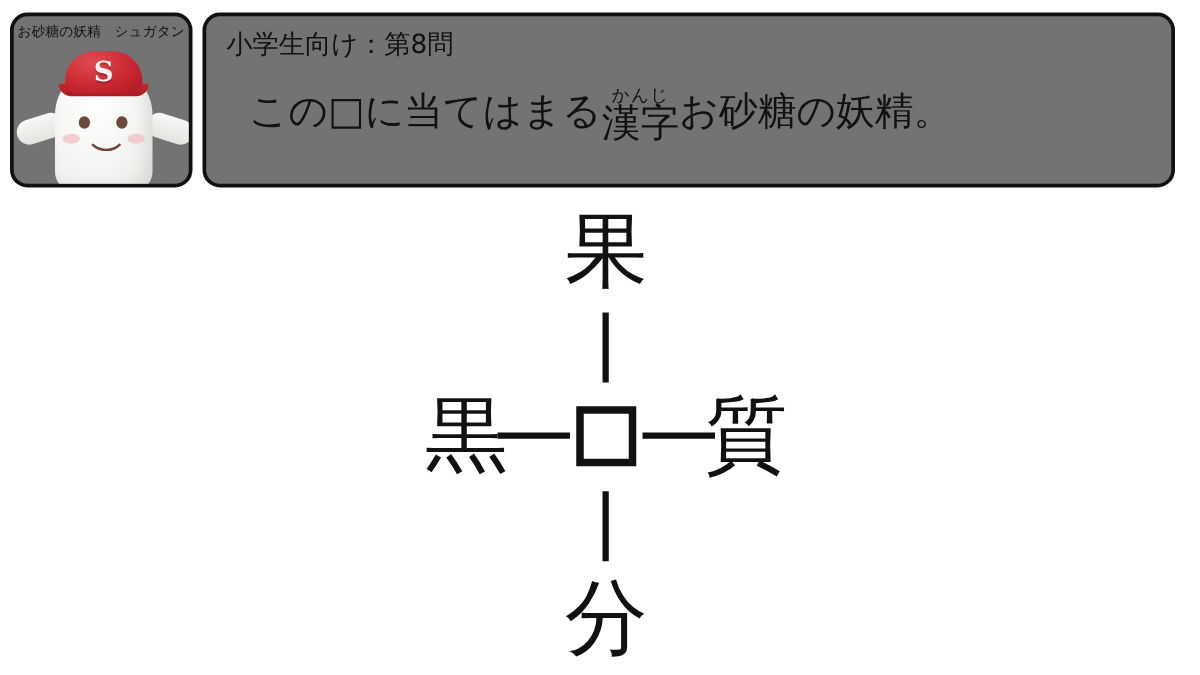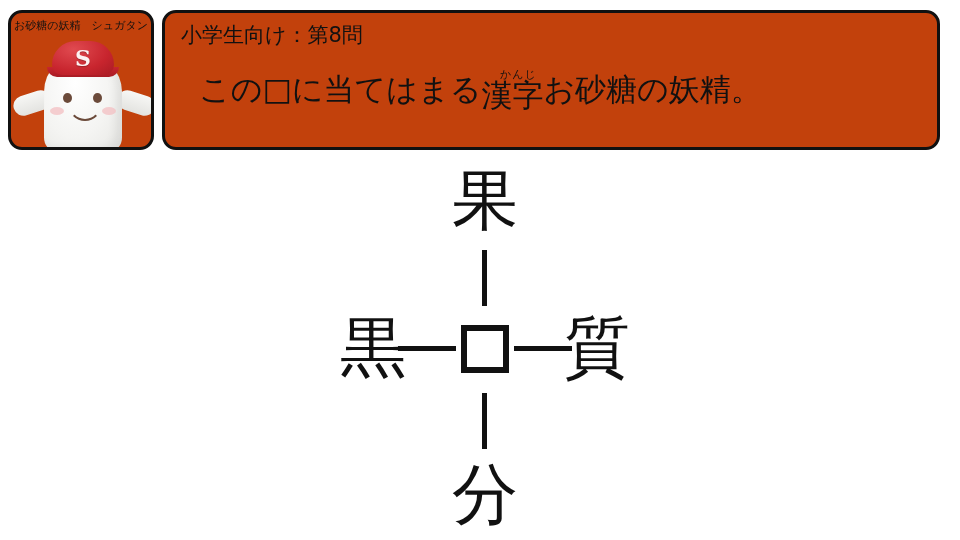--- a/index.html
+++ b/index.html
@@ -9,21 +9,21 @@
     font-family:"DejaVu Sans","Liberation Sans",sans-serif;
     overflow:hidden;
     position:relative;
   }
   #stage{position:absolute;left:0;top:0;width:960px;height:540px;}
 
   
   .panel{
     position:absolute;
     box-sizing:border-box;
-    background:#c2410c;
+    background:#737373;
     border:3px solid #111111;
     border-radius:14px;
   }
   #avatar-panel{left:8px;top:10px;width:146px;height:140px;overflow:hidden;}
   #question-panel{left:162px;top:10px;width:778px;height:140px;}
 
   
   .avatar-caption{
     position:absolute;left:0;top:6px;width:100%;
     text-align:center;
@@ -105,23 +105,22 @@
     white-space:nowrap;
   }
   .q-body{
     position:absolute;left:34px;top:56px;
     font-size:31px;line-height:40px;color:#111;
     white-space:nowrap;
     display:flex;align-items:flex-start;
   }
   ruby{ruby-align:center;}
   rt{
-    font-size:11px;line-height:11px;color:#111;
+    font-size:14px;line-height:11px;color:#111;
     letter-spacing:1px;
-    margin-left:12px;
   }
 
   
   #puzzle{position:absolute;left:0;top:150px;width:960px;height:390px;}
   .k-char{
     position:absolute;
     font-size:66px;line-height:66px;
     color:#111;
     font-family:"DejaVu Sans","Liberation Sans",sans-serif;
     text-align:center;

